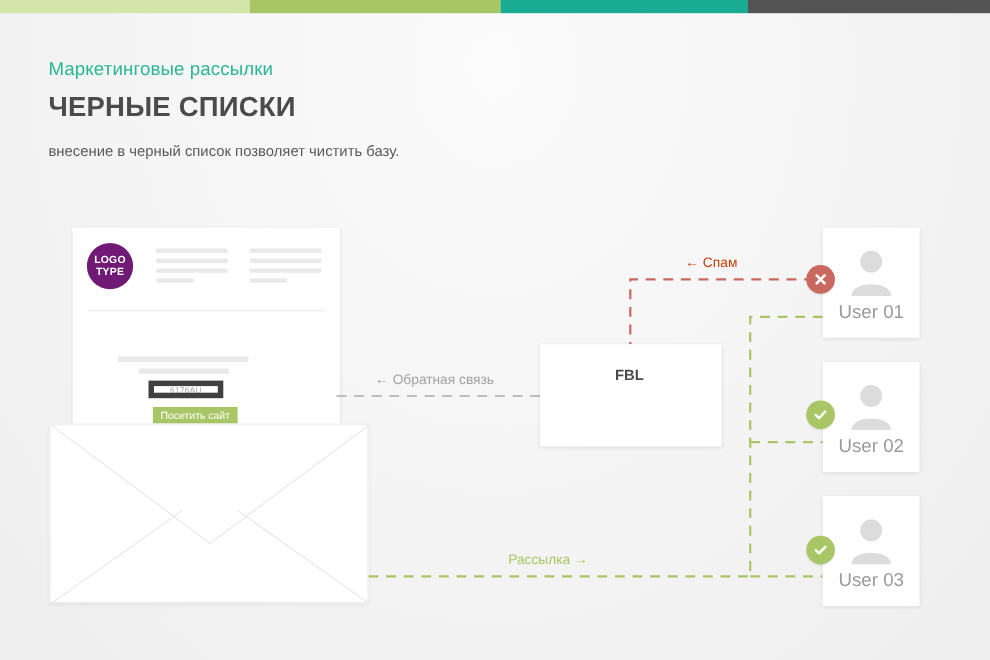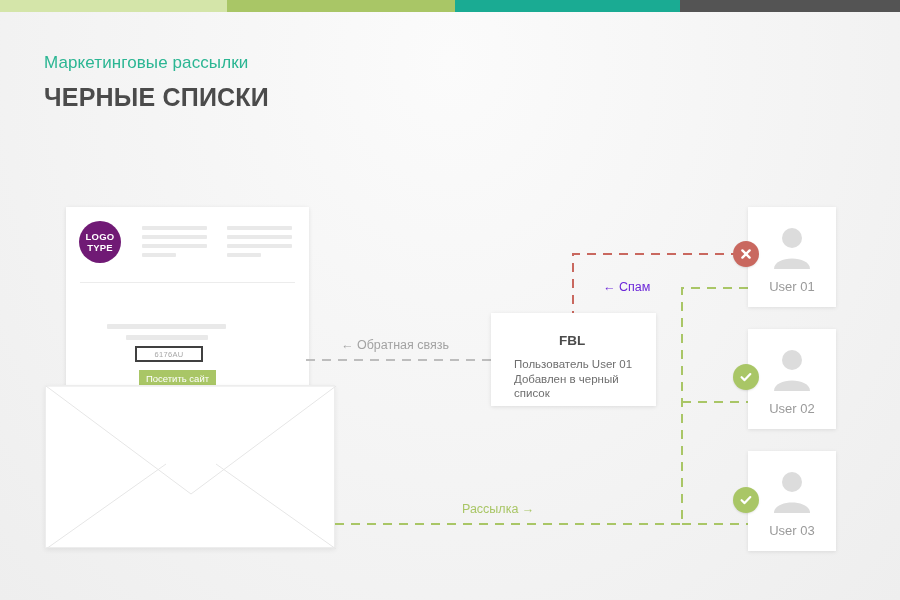--- a/index.html
+++ b/index.html
@@ -55,21 +55,21 @@
   }
   .promo {
     position:absolute; left:0; right:0; top:90px; text-align:center;
     font-size:11.5px; color:#4e4e4e;
   }
   .pbar { position:absolute; height:5px; background:#e9e9e9; border-radius:1px; }
   .pbar.p1 { left:41px; top:117px; width:119px; }
   .pbar.p2 { left:60px; top:128px; width:82px; }
   .code-box {
     position:absolute; left:69px; top:139px; width:68px; height:16px;
-    border:2px solid #404040; background:#fff;
+    border:5px solid #404040; background:#fff;
     font-size:7.5px; color:#a7a7a7; display:flex; align-items:center; justify-content:center;
     letter-spacing:.3px;
   }
   .cta {
     position:absolute; left:73px; top:163px; width:77px; height:17px;
     background:#a9c666; color:#fff; font-size:9.5px;
     display:flex; align-items:center; justify-content:center;
   }
   .divider2 {
     position:absolute; left:14px; top:198px; width:215px; height:1px; background:#ececec;
@@ -111,53 +111,54 @@
   
   .user-card {
     position:absolute; width:88px; height:100px; background:#ffffff;
     box-shadow:0 1px 4px rgba(0,0,0,.09);
   }
   .user-card .avatar {
     position:absolute; left:50%; top:18px; transform:translateX(-50%);
   }
   .user-card .uname {
     position:absolute; left:0; right:0; bottom:13px; text-align:center;
-    font-size:13px; color:#9a9a9a;
+    font-size:17px; color:#9a9a9a;
   }
   .badge {
     position:absolute; width:26px; height:26px; border-radius:50%;
     display:flex; align-items:center; justify-content:center;
     box-shadow:0 1px 2px rgba(0,0,0,.10);
   }
   .badge.bad { background:#c9685f; }
   .badge.good { background:#a9c666; }
   .badge svg { display:block; }
 
   
   .flow { position:absolute; left:0; top:0; width:900px; height:600px; pointer-events:none; }
   .flow-label {
     position:absolute; font-size:12.5px; white-space:nowrap;
   }
-  .lbl-spam { left:603px; top:232px; color:#6d28d9;margin-top:48px; }
+  .lbl-spam { left:623px; top:232px; color:#c2410c; }
   .lbl-fb   { left:341px; top:338px; color:#a3a3a3; }
   .lbl-send { left:462px; top:502px; color:#a9c666; }
 </style>
 </head>
 <body>
 
 <div class="topbar">
   <div class="seg" style="background: rgb(212, 229, 169); width: 227px;"></div>
   <div class="seg" style="background: rgb(169, 198, 102); width: 228px;"></div>
   <div class="seg" style="background: rgb(26, 171, 147); width: 225px;"></div>
   <div class="seg" style="background: rgb(84, 84, 84); width: 220px;"></div>
 </div>
 
 <div class="kicker">Маркетинговые рассылки</div>
 <h1 class="title">ЧЕРНЫЕ СПИСКИ</h1>
 <div class="lede">
+  <div>внесение в черный список позволяет чистить базу.</div>
 </div>
 
 <div class="email-card">
   <div class="logo">
     <span>LOGO</span>
     <span>TYPE</span>
   </div>
 
   <div class="hdr-col c1">
     <div class="hbar w-full"></div>
@@ -208,25 +209,20 @@
   <line x1="682" y1="402" x2="748" y2="402" stroke="#a9c666" stroke-width="2" stroke-dasharray="9,7"></line>
   <line x1="682" y1="524" x2="748" y2="524" stroke="#a9c666" stroke-width="2" stroke-dasharray="9,7"></line>
 </svg>
 
 <div class="flow-label lbl-spam">← Спам</div>
 <div class="flow-label lbl-fb">← Обратная связь</div>
 <div class="flow-label lbl-send">Рассылка →</div>
 
 <div class="fbl-box">
   <div class="fbl-title">FBL</div>
-  <div class="fbl-body">
-    <div>Пользователь User 01</div>
-    <div>Добавлен в черный</div>
-    <div>список</div>
-  </div>
 </div>
 
 <div class="user-card" style="left:748px; top:207px;">
   <span class="avatar">
     <svg width="46" height="46" viewBox="0 0 46 46">
       <circle cx="23" cy="13" r="10" fill="#dcdcdc"></circle>
       <path d="M5,44 C5,30 41,30 41,44 Z" fill="#dcdcdc"></path>
     </svg>
   </span>
   <span class="uname">User 01</span>

